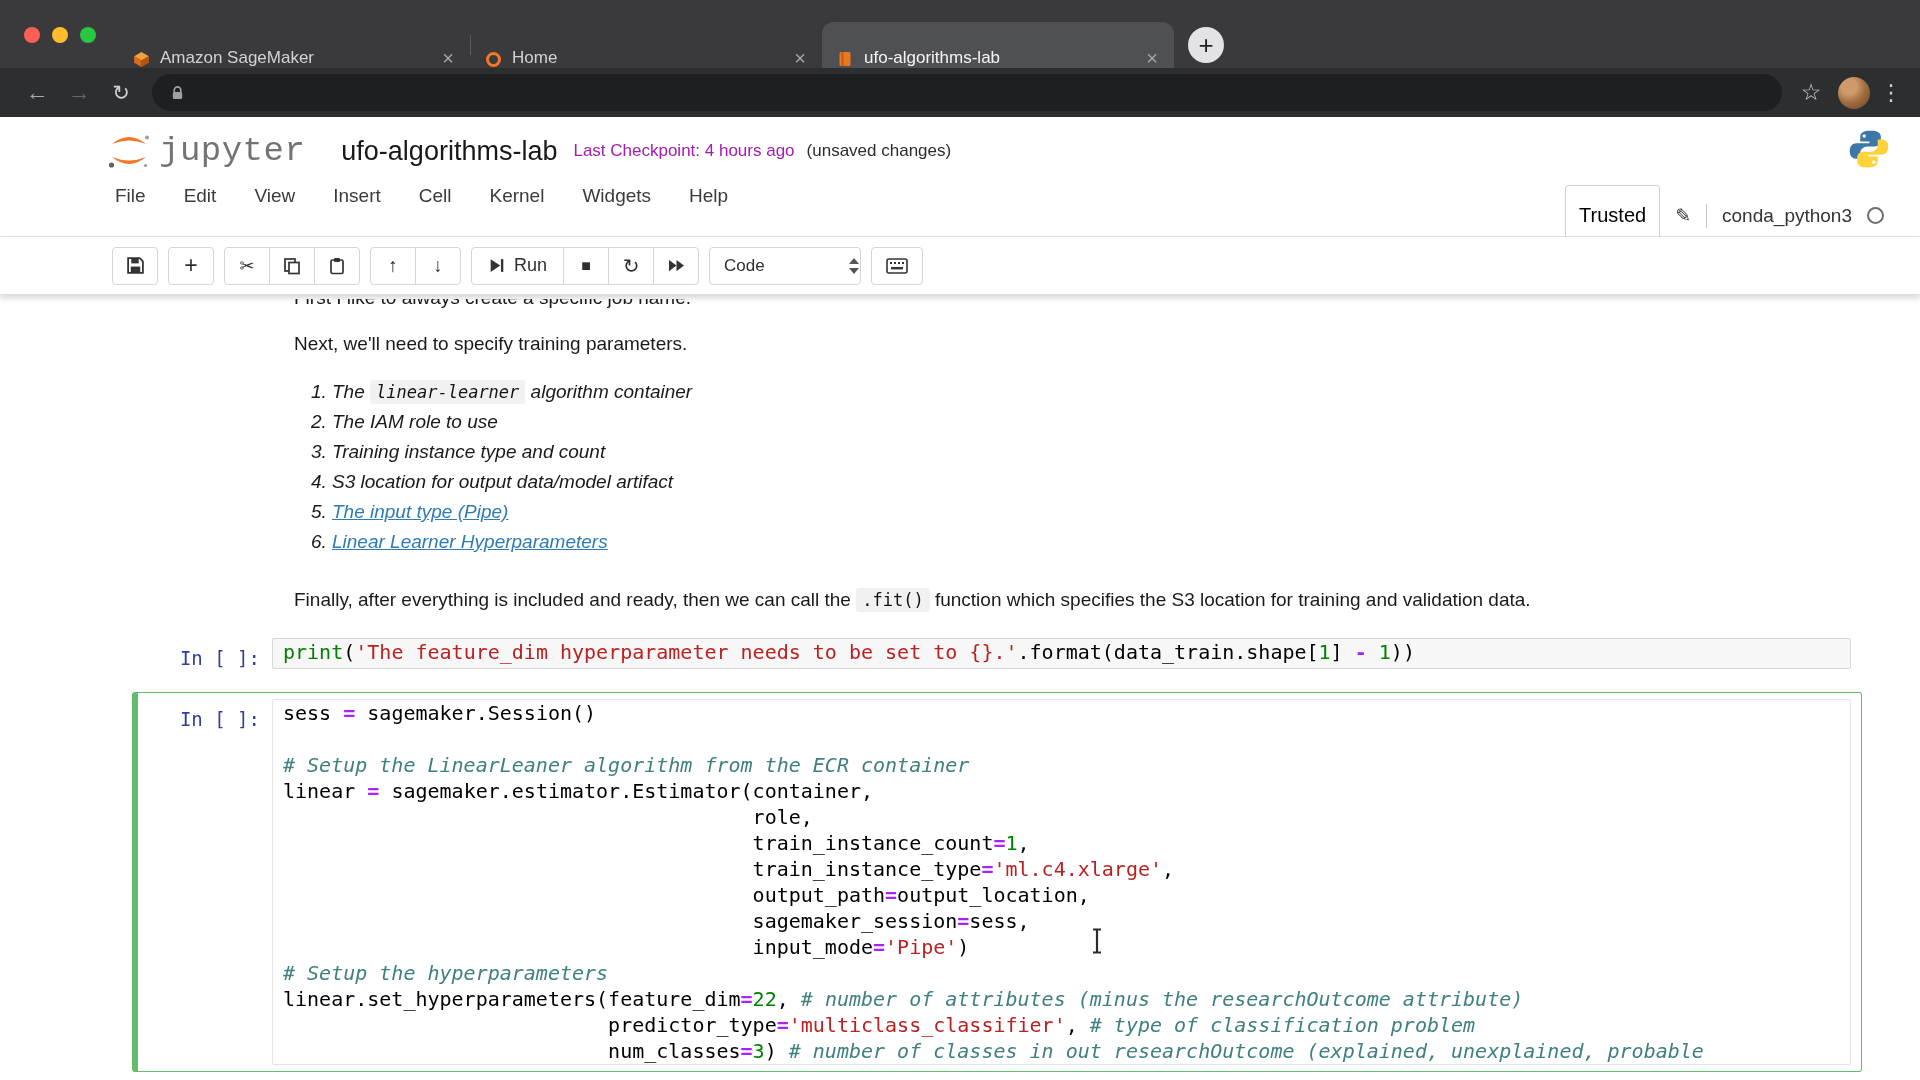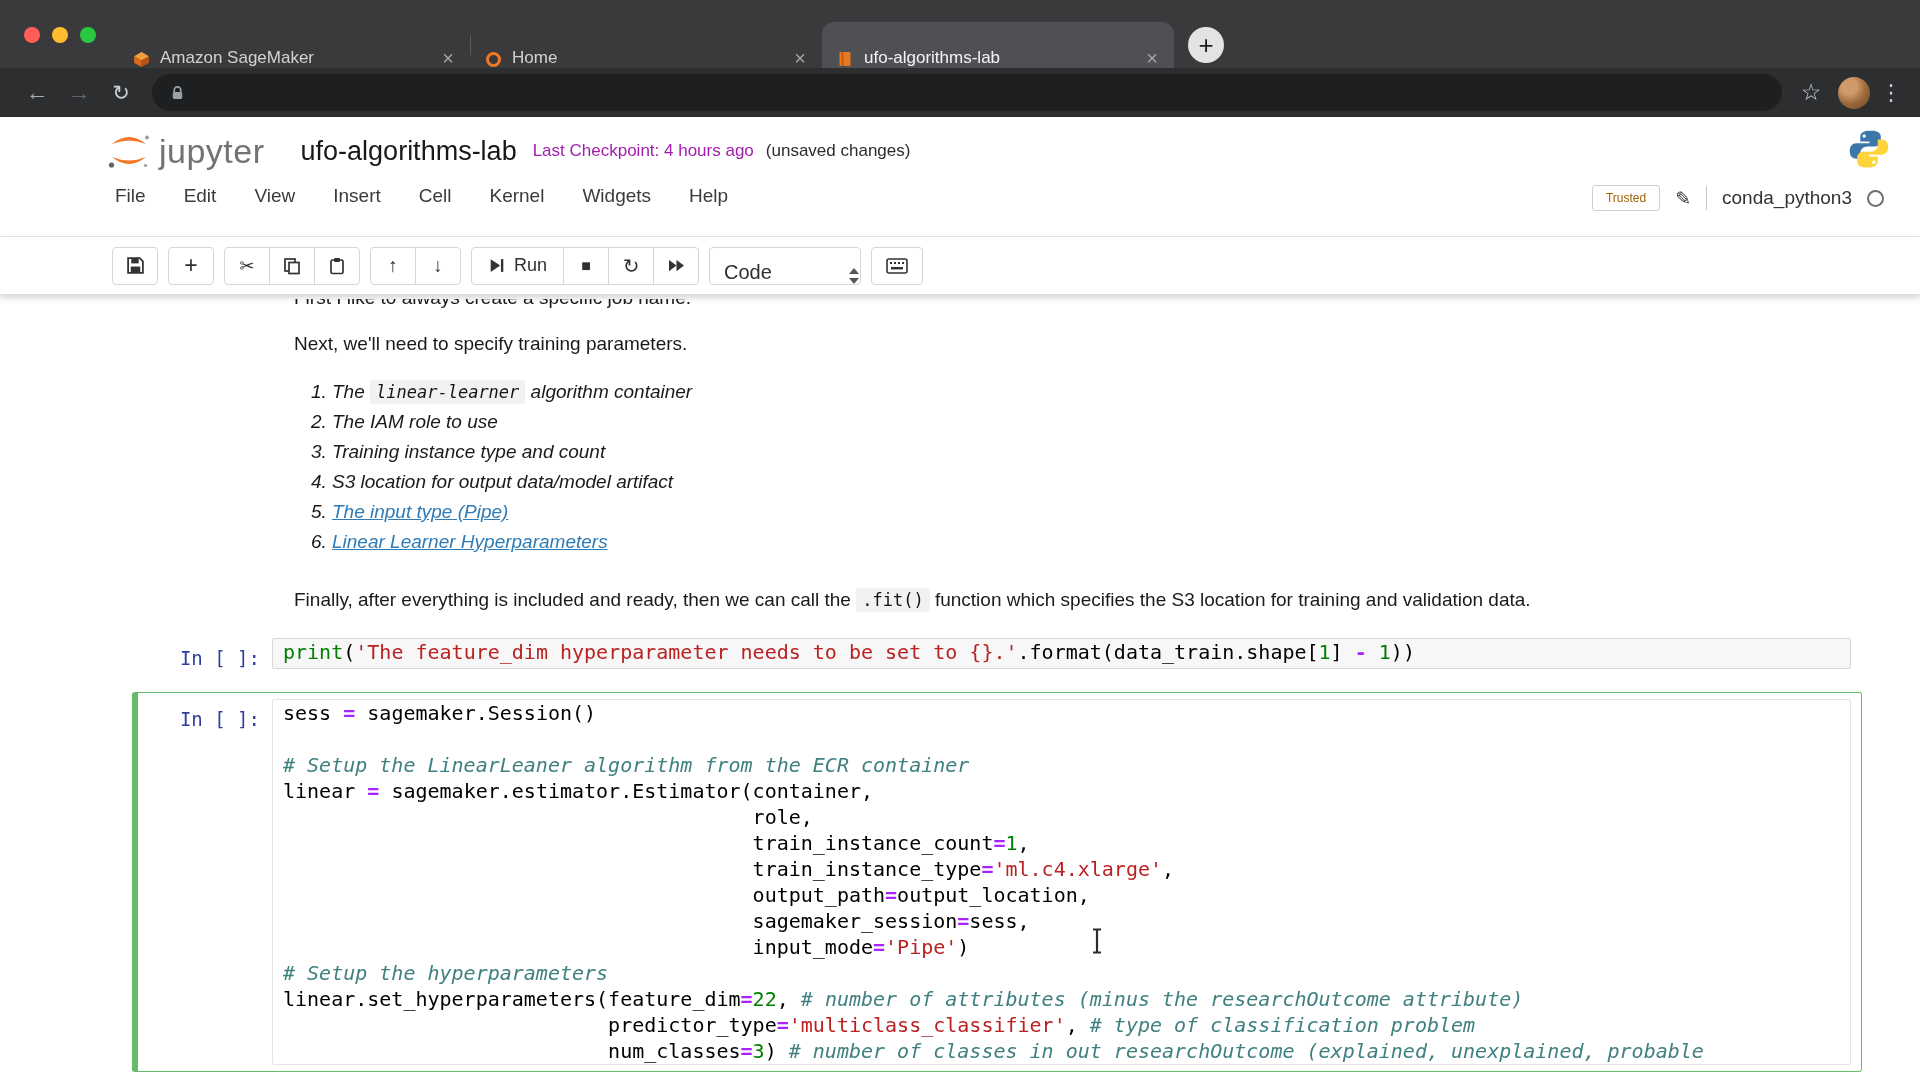--- a/index.html
+++ b/index.html
@@ -32,51 +32,51 @@
   .urltext { font-size:17px; white-space:nowrap; }
   .url-host { color:#e8eaed; } .url-path { color:#9aa0a6; }
   .star { font-size:23px; color:#ccd0d4; width:38px; text-align:center; }
   .avatar { width:32px; height:32px; border-radius:50%; margin:0 8px;
             background:radial-gradient(circle at 35% 30%, #d09a6a 0 25%, #9c6a3c 55%, #6f4624 100%); }
   .dots { font-size:22px; color:#ccd0d4; width:26px; text-align:center; }
 
   
   .jp-header { height:68px; background:#fff; display:flex; align-items:center; padding:0 30px 0 106px; }
   .jp-logo { display:flex; align-items:flex-end; gap:7px; }
-  .jp-logo-text { font-size:34px; color:#737373; letter-spacing:.5px; line-height:1; margin-bottom:3px; }
+  .jp-logo-text { font-size:34px; color:#737373; letter-spacing:.5px; line-height:1; margin-bottom:3px;font-family:Liberation Mono, monospace; }
   .nb-title { margin-left:36px; font-size:27px; color:#181818; }
   .nb-checkpoint { margin-left:16px; font-size:17px; color:#a21caf; }
   .nb-unsaved { margin-left:12px; font-size:17px; color:#2c2c2c; }
   .py-logo { margin-left:auto; }
 
   
   .jp-menubar { height:52px; display:flex; align-items:flex-start; padding:0 36px 0 100px; border-bottom:1px solid #e7e7e7; background:#fff;gap:8px; }
   .menu-item { padding:0 15px; font-size:19px; color:#3b3b3b; }
   .menubar-right { margin-left:auto; display:flex; align-items:center; gap:15px; }
-  .trusted { border:1px solid #cfcfcf; border-radius:3px; padding:5px 13px; font-size:12px; color:#a16207; }
+  .trusted { border:1px solid #cfcfcf; border-radius:3px; padding:18px 13px; font-size:20px; color:#000000; }
   .pencil { font-size:19px; color:#333; }
   .vsep { width:1px; height:24px; background:#c4c4c4; }
   .kernel-name { font-size:19px; color:#333; }
   .kernel-status { width:17px; height:17px; border:2.5px solid #6e6e6e; border-radius:50%; }
 
   
   .jp-toolbar { height:58px; display:flex; align-items:center; padding:0 0 0 112px; gap:10px;
                 background:#fff; border-bottom:1px solid #dedede; box-shadow:0 3px 6px rgba(0,0,0,.16);
                 position:relative; z-index:5; }
   .btn { min-width:46px; height:38px; border:1px solid #d6d6d6; border-radius:4px; background:#fff;
          display:flex; align-items:center; justify-content:center; color:#2f2f2f; font-size:18px; }
   .btn-group { display:flex; }
   .btn-group .btn { border-radius:0; }
   .btn-group .btn + .btn { margin-left:-1px; }
   .btn-group .btn:first-child { border-radius:4px 0 0 4px; }
   .btn-group .btn:last-child { border-radius:0 4px 4px 0; }
   .btn-run { padding:0 16px; gap:9px; font-size:18px; }
   .cellselect { width:152px; height:38px; border:1px solid #d6d6d6; border-radius:4px; background:#fff;
-                display:flex; align-items:flex-end; justify-content:space-between; padding:0 1px 0 14px;
-                font-size:20px; color:#2f2f2f; }
+                display:flex; align-items:center; justify-content:space-between; padding:0 1px 0 14px;
+                font-size:17px; color:#2f2f2f; }
   .updown { display:flex; flex-direction:column; gap:4px; }
   .tri-up { width:0; height:0; border-left:5px solid transparent; border-right:5px solid transparent; border-bottom:6px solid #555; }
   .tri-down { width:0; height:0; border-left:5px solid transparent; border-right:5px solid transparent; border-top:6px solid #555; }
   .bold-arrow { font-weight:bold; font-size:19px; }
 
   
   .nb-area { height:785px; background:#fff; padding:4px 58px 0 132px; overflow:hidden; position:relative; }
   .clip-line { height:13px; overflow:hidden; margin-left:162px; }
   .clip-line p { margin-top:-12px; font-size:19px; color:#1a1a1a; }
   .md { margin-left:162px; margin-right:24px; font-size:19px; color:#1a1a1a; }

